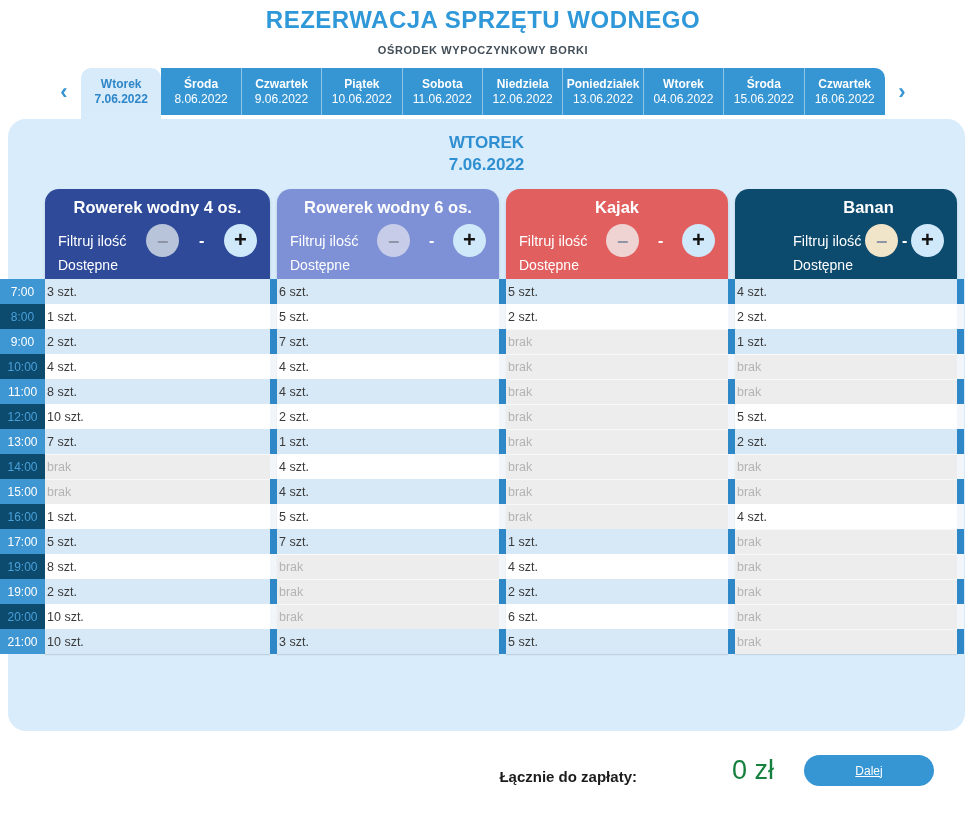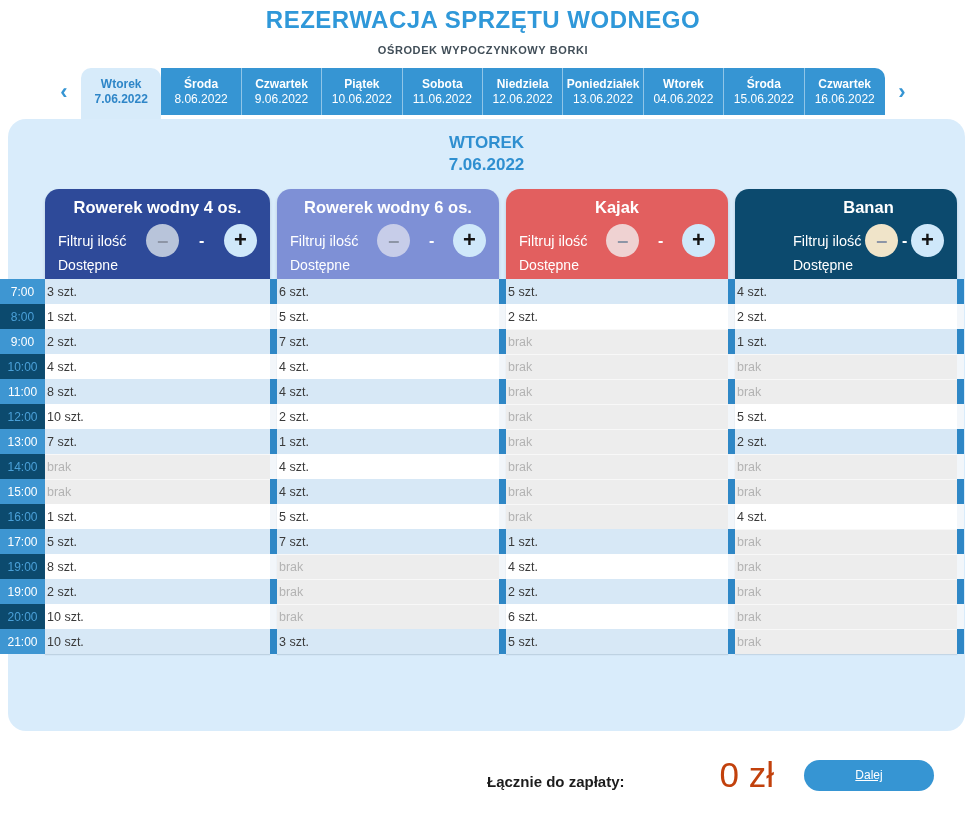--- a/index.html
+++ b/index.html
@@ -59,21 +59,21 @@
     box-shadow:0 1px 1px rgba(110,130,150,.25); }
   .row.blue .avail { background:#d7e8f6; }
   .row:not(.blue) .avail { background:#ffffff; }
   .cell.brak { background:#ededed; color:#b3b3b3; box-shadow:inset 0 1px 0 #f8f8f8, 0 1px 1px rgba(110,130,150,.2); }
   .row.blue .sep { background:#2e87c6; }
   .row:not(.blue) .sep { background:#f2f6fa; }
 
   
   .footer { display:flex; align-items:center; justify-content:flex-end; padding:24px 32px 0 0; }
   .total-label { font-size:15px; font-weight:bold; color:#1c1c1c;margin-top:12px; }
-  .total-value { font-size:35px; color:#c2410c; margin-left:95px; }
+  .total-value { font-size:27px; color:#15803d; margin-left:95px; }
   .next-btn { margin-left:30px; width:130px; height:31px; border:none; border-radius:17px;
     background:#3695d3; color:#fff; font-size:12px; cursor:pointer;
     font-family:"Liberation Sans", sans-serif;text-decoration:underline; }
 </style>
 </head>
 <body>
 
 <div class="app-header">
   <div class="app-title">REZERWACJA SPRZĘTU WODNEGO</div>
   <div class="app-subtitle">OŚRODEK WYPOCZYNKOWY BORKI</div>

